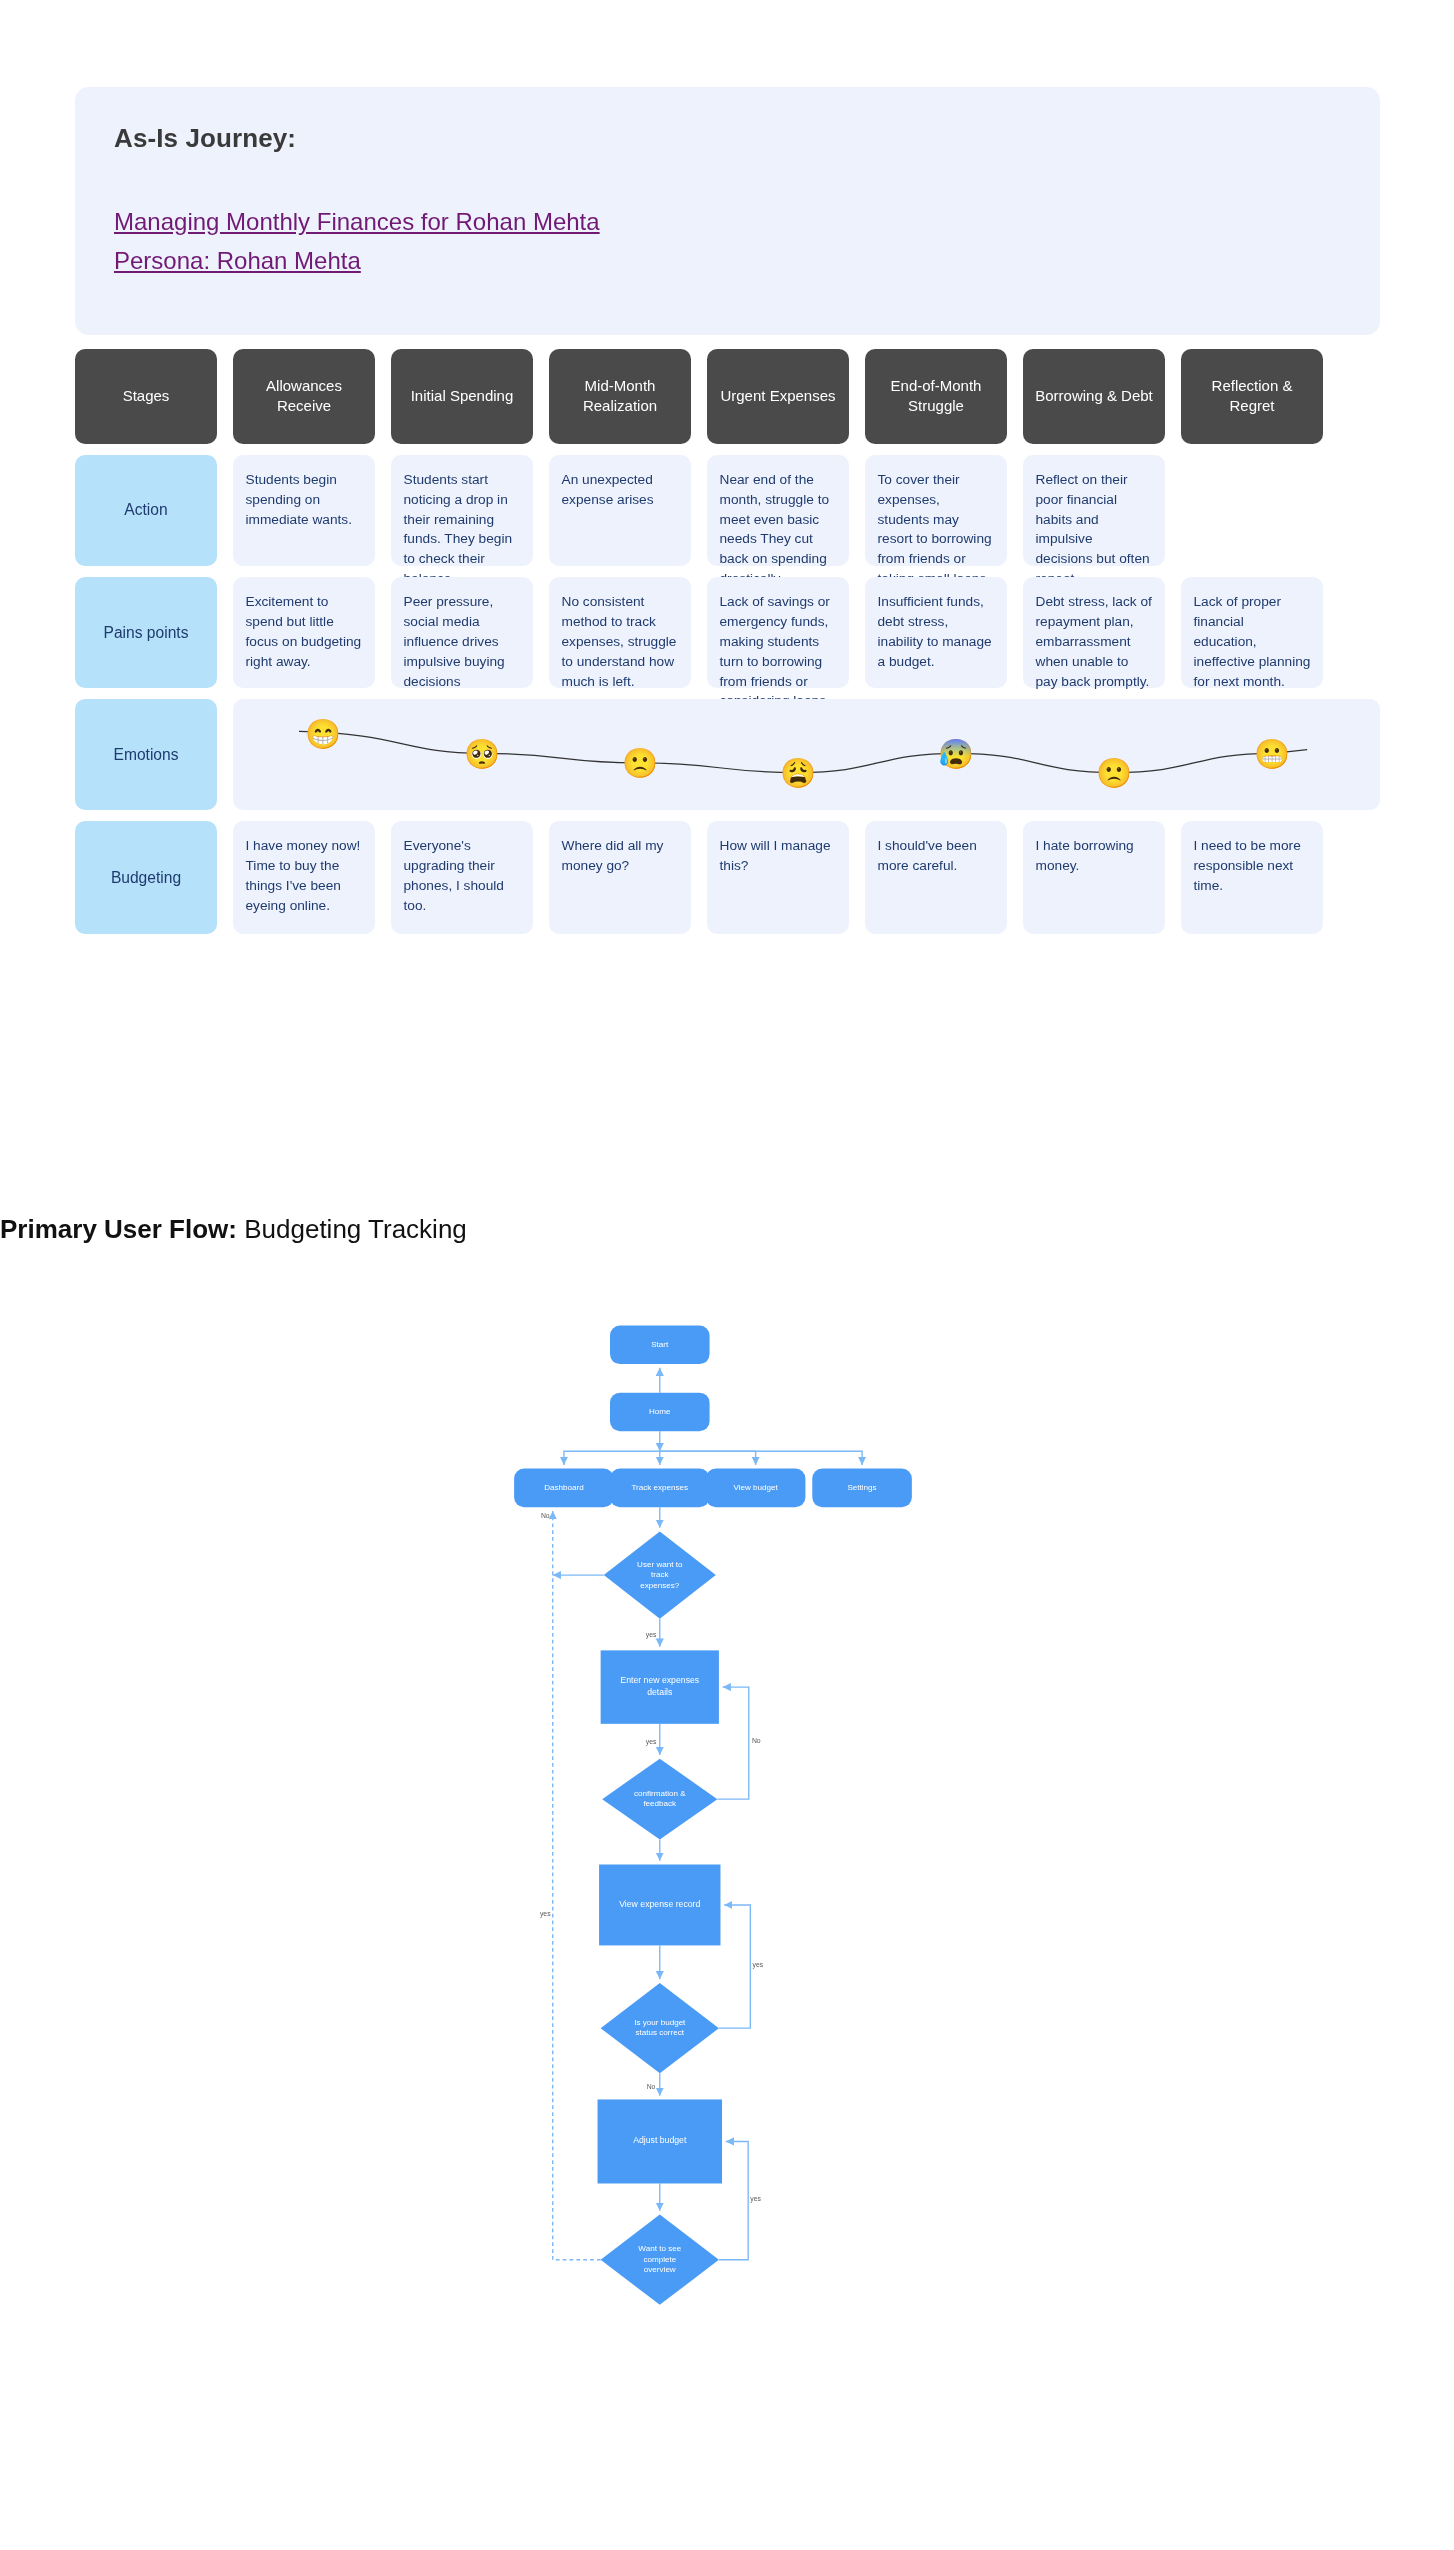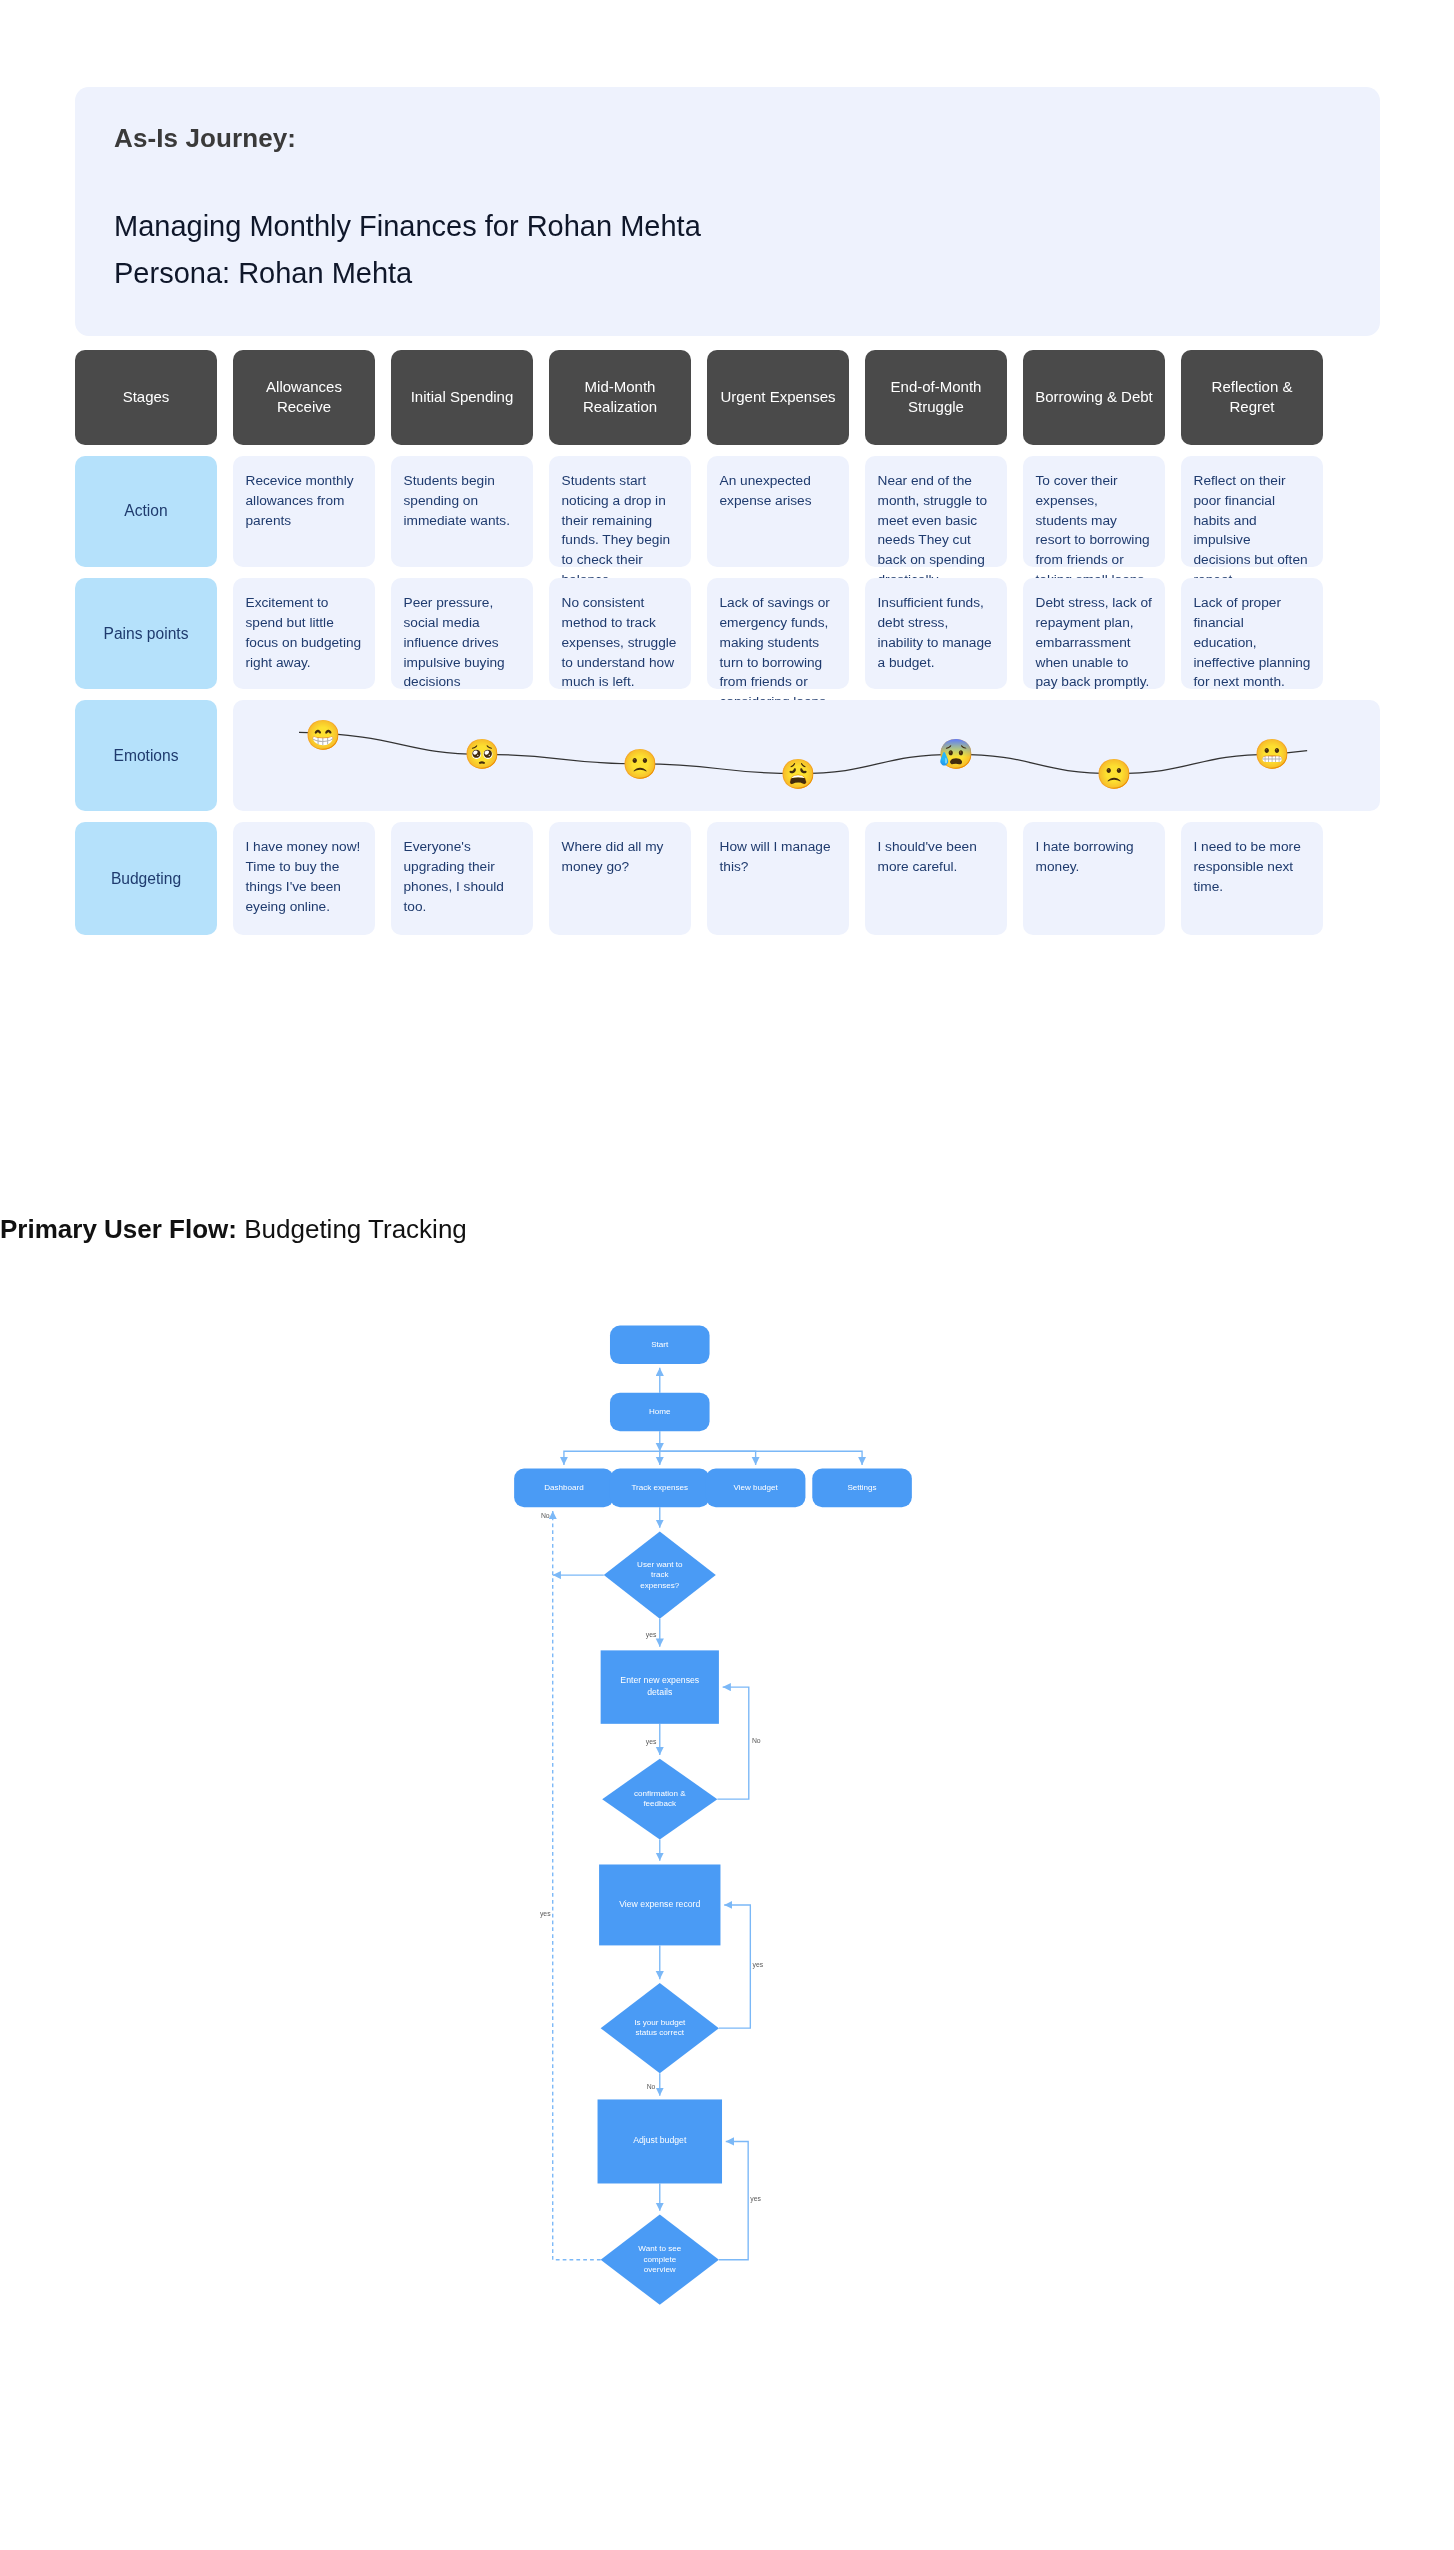--- a/index.html
+++ b/index.html
@@ -31,24 +31,25 @@
     min-height: 248px;
   }
   .jh-title {
     font-size: 26px;
     font-weight: bold;
     color: #3a3a3a;
     letter-spacing: 0.1px;
     margin-bottom: 49px;
   }
   .jh-sub {
-    font-size: 29px;
-    color: #0f172a;
+    font-size: 24px;
+    color: #701a75;
     line-height: 1.62;
     font-weight: 400;
+    text-decoration: underline;
   }
 
   .grid-area {
     margin-top: 13.7px;
     background: transparent;
   }
 
   .row {
     display: flex;
     gap: 16px;
@@ -199,23 +200,20 @@
       <div class="cell">Initial Spending</div>
       <div class="cell">Mid-Month Realization</div>
       <div class="cell">Urgent Expenses</div>
       <div class="cell">End-of-Month Struggle</div>
       <div class="cell">Borrowing &amp; Debt</div>
       <div class="cell">Reflection &amp; Regret</div>
     </div>
 
     <div class="row row-action">
       <div class="cell label-cell">Action</div>
-      <div class="cell content-cell">
-          <span>Recevice monthly allowances from parents</span>
-        </div>
       <div class="cell content-cell">
           <span>Students begin spending on immediate wants.</span>
         </div>
       <div class="cell content-cell">
           <span>Students start noticing a drop in their remaining funds. They begin to check their balance.</span>
         </div>
       <div class="cell content-cell">
           <span>An unexpected expense arises</span>
         </div>
       <div class="cell content-cell">

